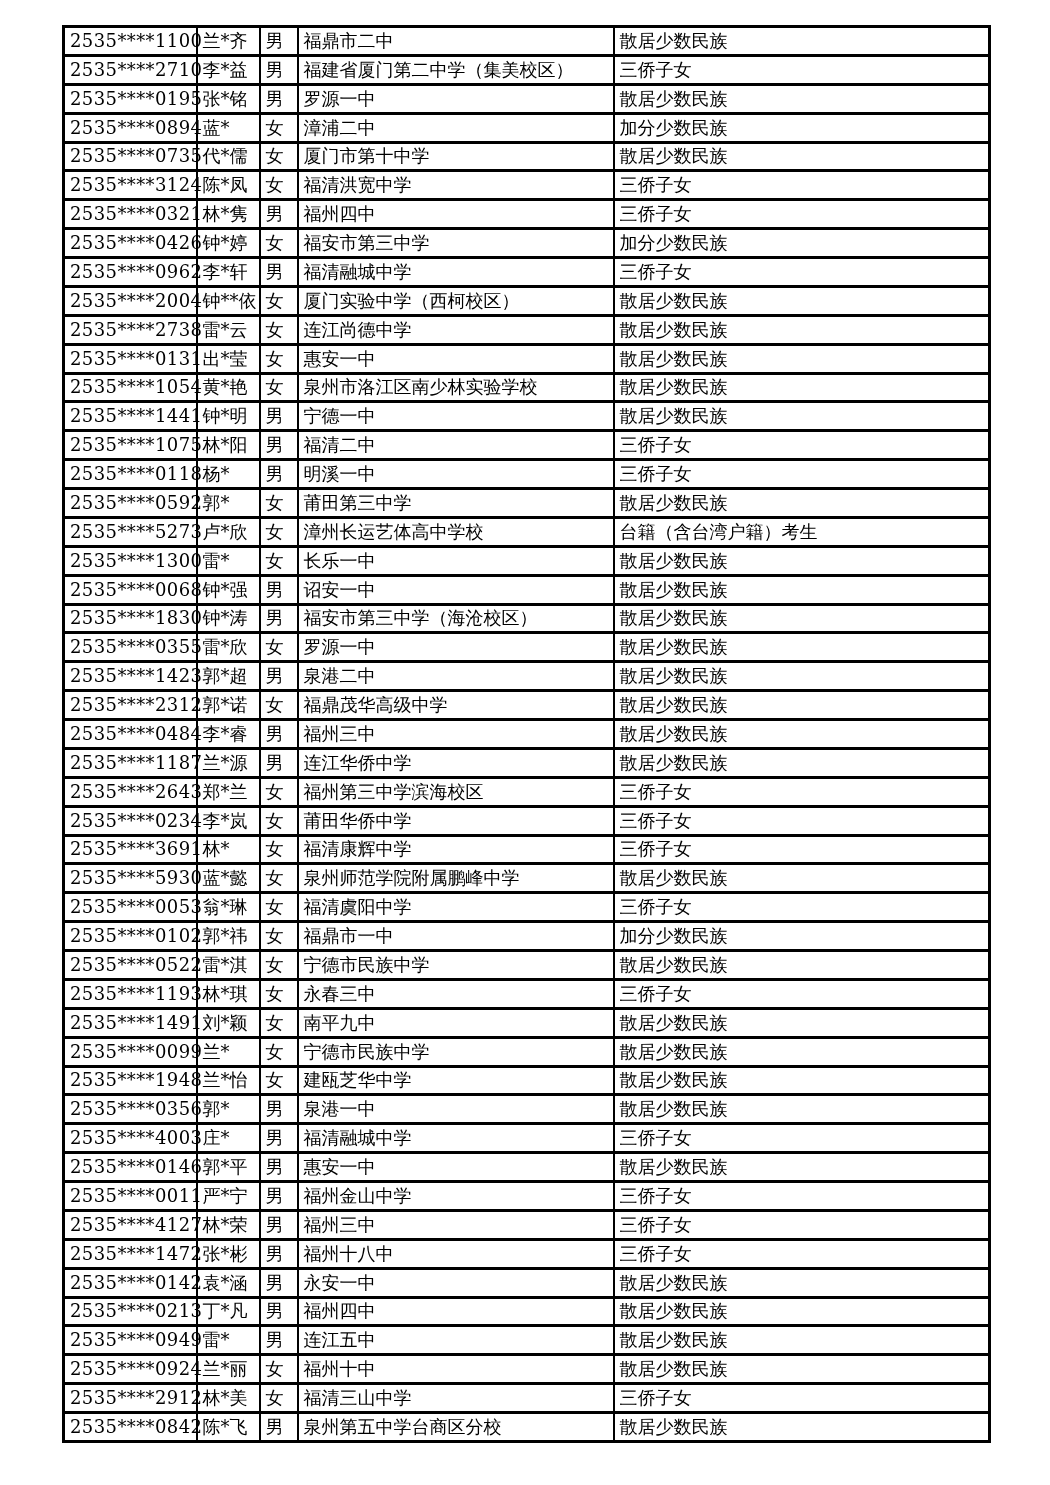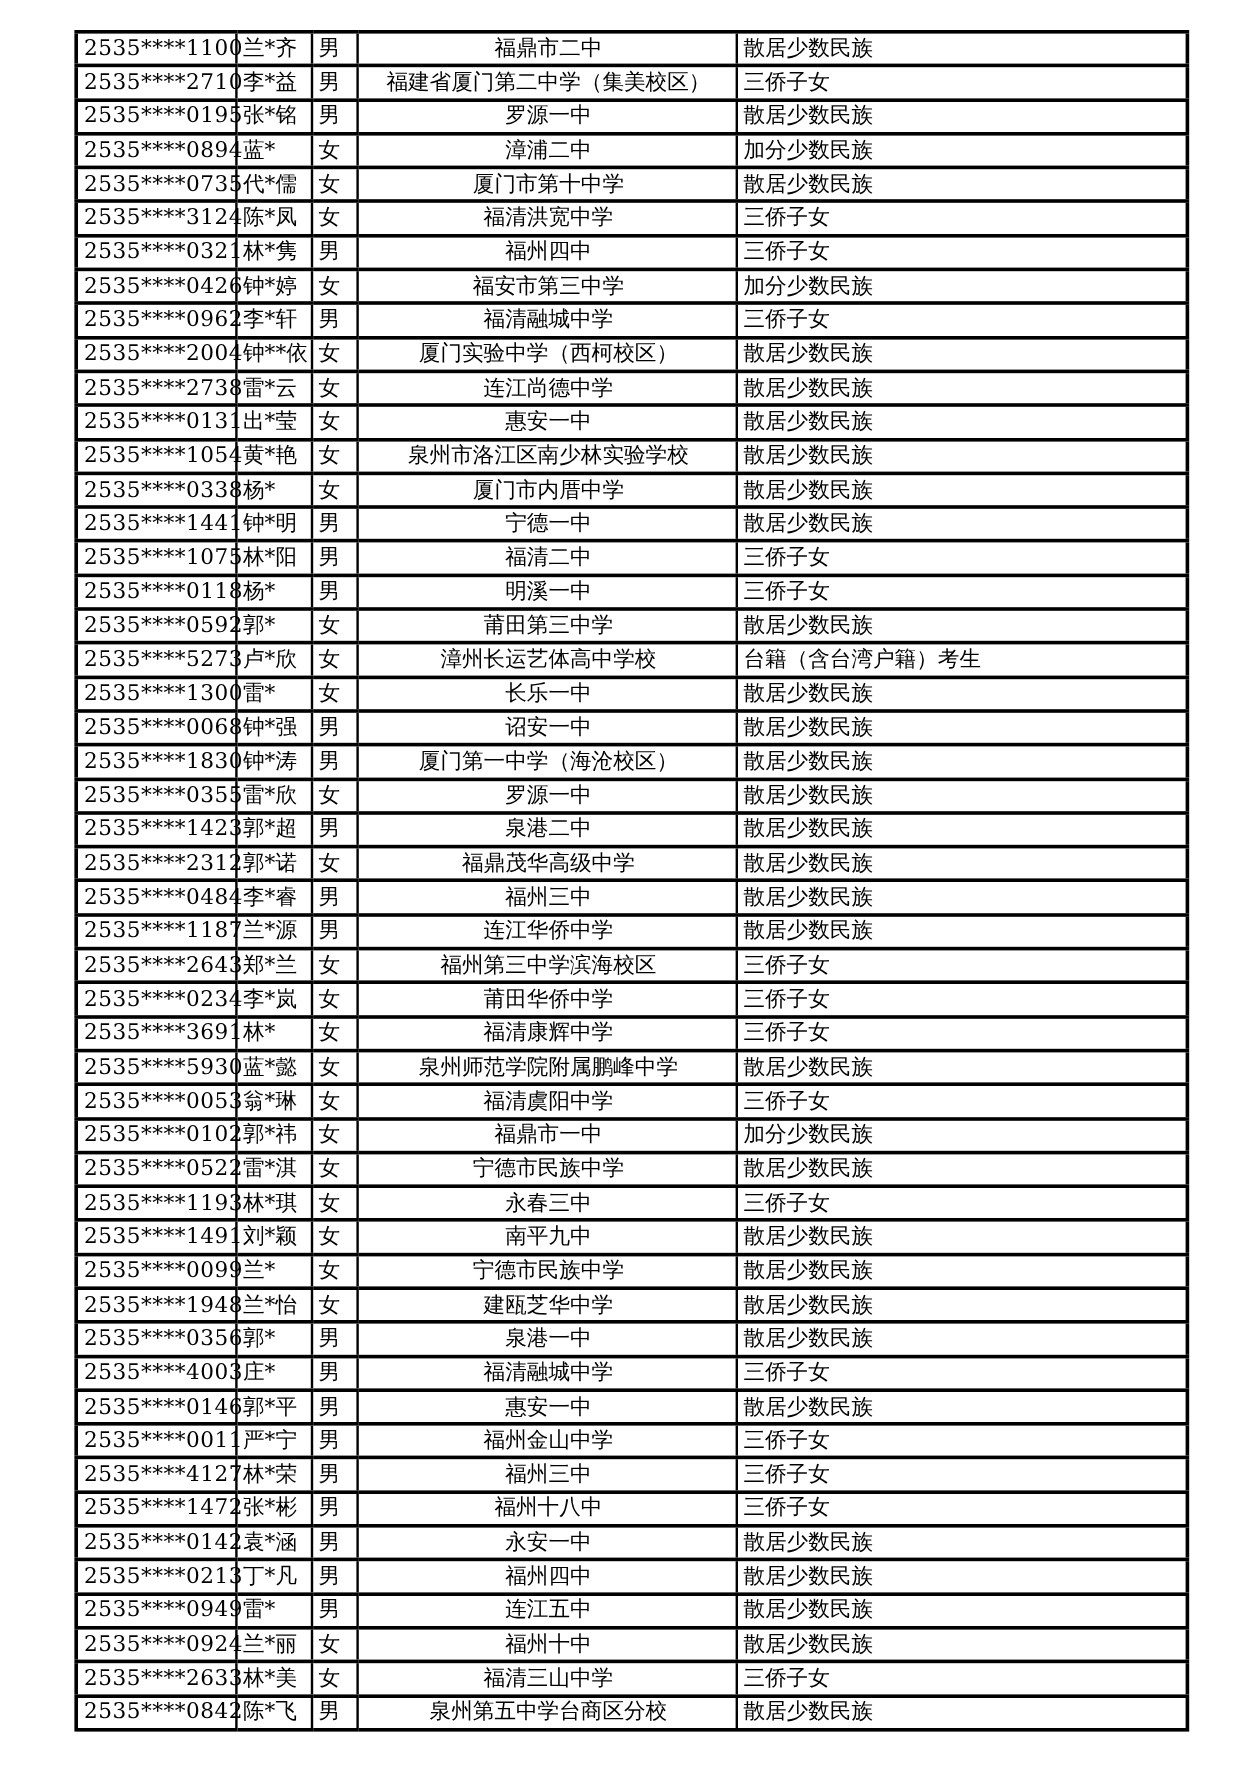--- a/index.html
+++ b/index.html
@@ -38,21 +38,21 @@
     color: #000000;
     vertical-align: middle;
     white-space: nowrap;
   }
   td.cell-exam-id {
     font-size: 16px;
     letter-spacing: 0.4px;
   }
   td.cell-name { font-size: 17px; }
   td.cell-gender { font-size: 17px; }
-  td.cell-school { font-size: 17px; text-align: center; }
+  td.cell-school { font-size: 17px; }
   td.cell-category { font-size: 17px; }
 </style>
 </head>
 <body>
 
 <div class="page">
   <table class="qual-table">
     <colgroup>
       <col style="width:133px">
       <col style="width:63px">
@@ -146,27 +146,20 @@
           <td class="cell-category">散居少数民族</td>
         </tr>
         <tr>
           <td class="cell-exam-id">2535****1054</td>
           <td class="cell-name">黄*艳</td>
           <td class="cell-gender">女</td>
           <td class="cell-school">泉州市洛江区南少林实验学校</td>
           <td class="cell-category">散居少数民族</td>
         </tr>
         <tr>
-          <td class="cell-exam-id">2535****0338</td>
-          <td class="cell-name">杨*</td>
-          <td class="cell-gender">女</td>
-          <td class="cell-school">厦门市内厝中学</td>
-          <td class="cell-category">散居少数民族</td>
-        </tr>
-        <tr>
           <td class="cell-exam-id">2535****1441</td>
           <td class="cell-name">钟*明</td>
           <td class="cell-gender">男</td>
           <td class="cell-school">宁德一中</td>
           <td class="cell-category">散居少数民族</td>
         </tr>
         <tr>
           <td class="cell-exam-id">2535****1075</td>
           <td class="cell-name">林*阳</td>
           <td class="cell-gender">男</td>
@@ -205,21 +198,21 @@
           <td class="cell-exam-id">2535****0068</td>
           <td class="cell-name">钟*强</td>
           <td class="cell-gender">男</td>
           <td class="cell-school">诏安一中</td>
           <td class="cell-category">散居少数民族</td>
         </tr>
         <tr>
           <td class="cell-exam-id">2535****1830</td>
           <td class="cell-name">钟*涛</td>
           <td class="cell-gender">男</td>
-          <td class="cell-school">厦门第一中学（海沧校区）</td>
+          <td class="cell-school">福安市第三中学（海沧校区）</td>
           <td class="cell-category">散居少数民族</td>
         </tr>
         <tr>
           <td class="cell-exam-id">2535****0355</td>
           <td class="cell-name">雷*欣</td>
           <td class="cell-gender">女</td>
           <td class="cell-school">罗源一中</td>
           <td class="cell-category">散居少数民族</td>
         </tr>
         <tr>
@@ -391,21 +384,21 @@
           <td class="cell-category">散居少数民族</td>
         </tr>
         <tr>
           <td class="cell-exam-id">2535****0924</td>
           <td class="cell-name">兰*丽</td>
           <td class="cell-gender">女</td>
           <td class="cell-school">福州十中</td>
           <td class="cell-category">散居少数民族</td>
         </tr>
         <tr>
-          <td class="cell-exam-id">2535****2633</td>
+          <td class="cell-exam-id">2535****2912</td>
           <td class="cell-name">林*美</td>
           <td class="cell-gender">女</td>
           <td class="cell-school">福清三山中学</td>
           <td class="cell-category">三侨子女</td>
         </tr>
         <tr>
           <td class="cell-exam-id">2535****0842</td>
           <td class="cell-name">陈*飞</td>
           <td class="cell-gender">男</td>
           <td class="cell-school">泉州第五中学台商区分校</td>

